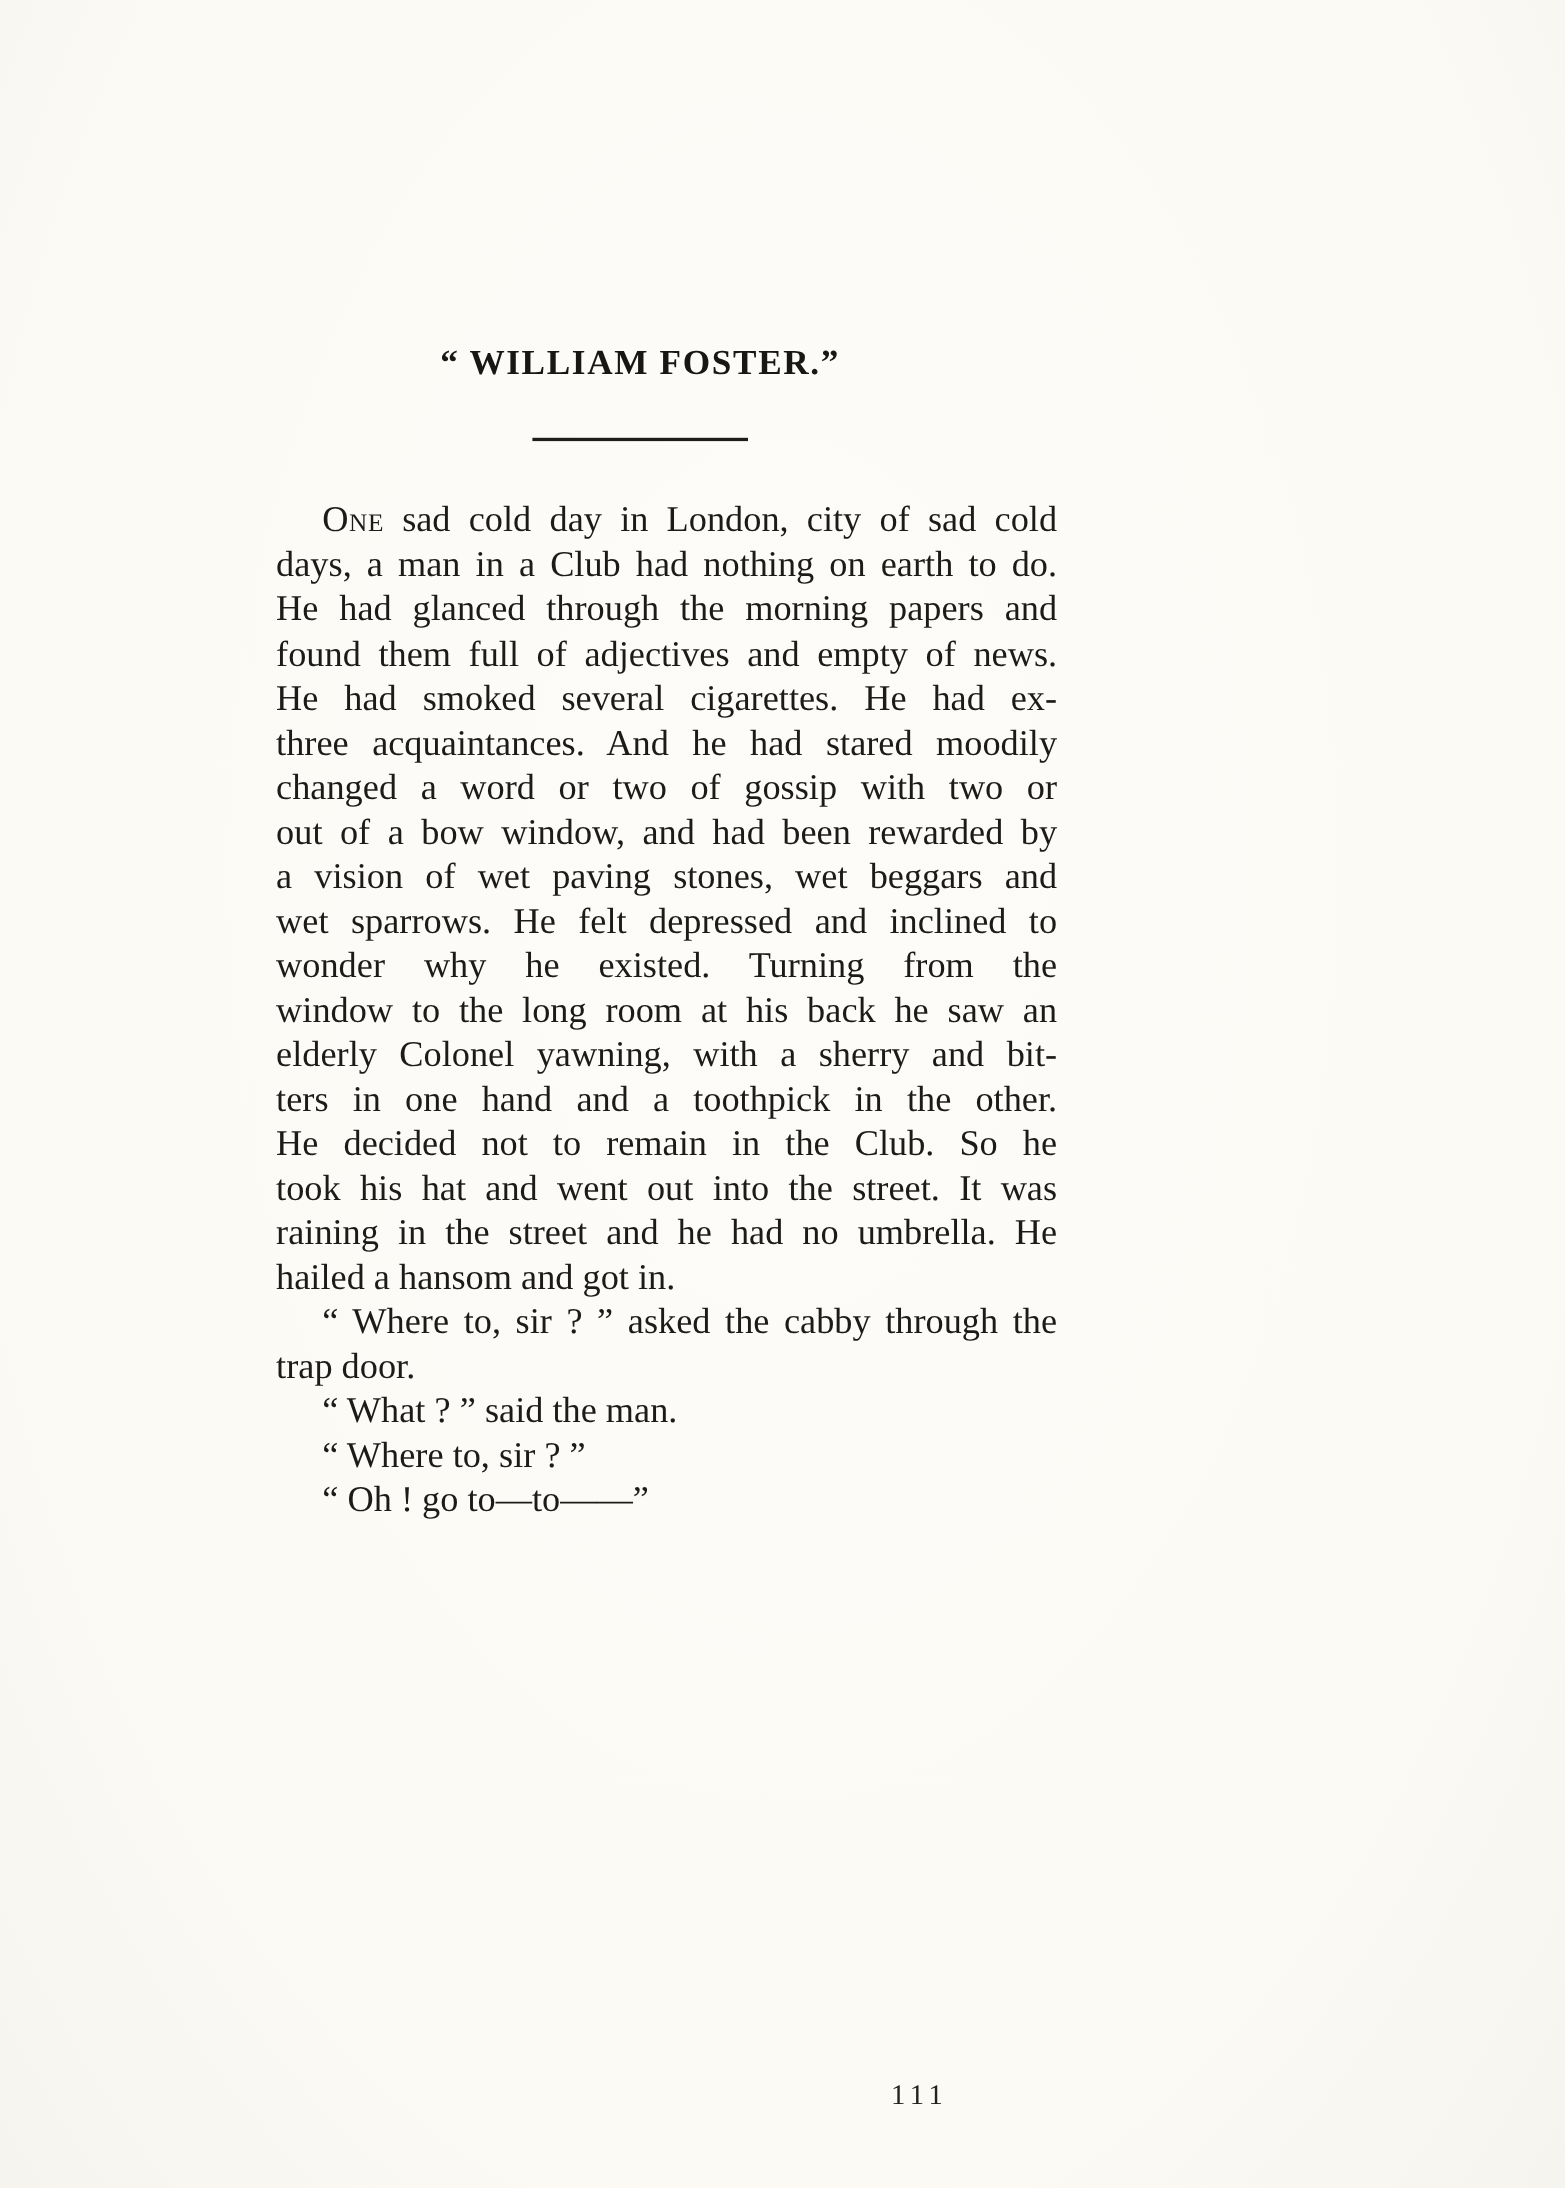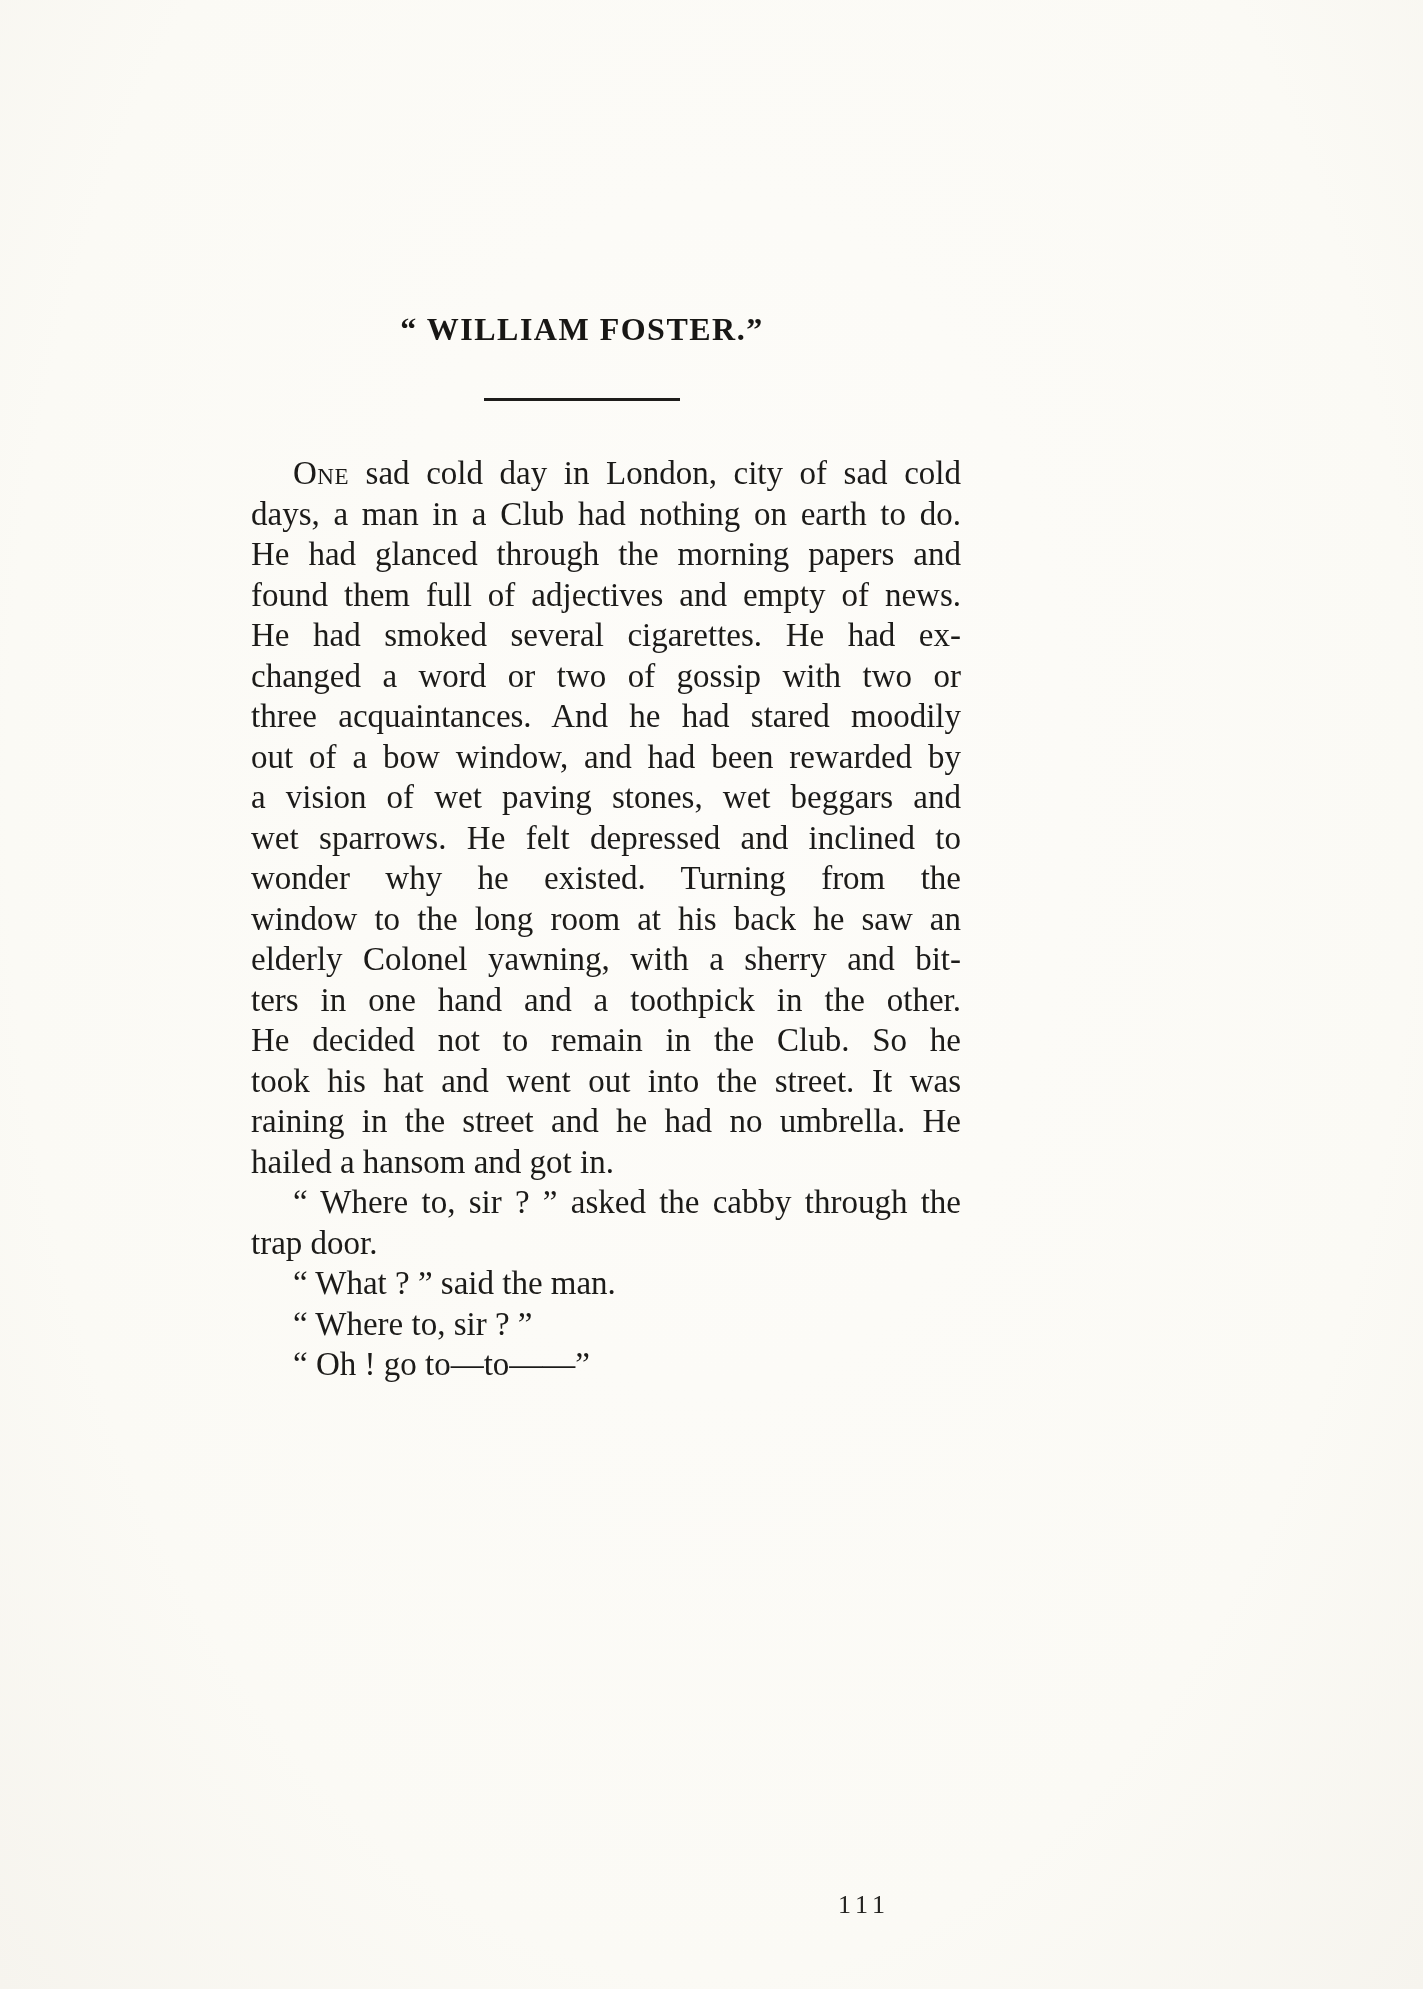--- a/index.html
+++ b/index.html
@@ -63,41 +63,40 @@
     letter-spacing: 0.5px;
   }
   .page-number {
     position: absolute;
     left: 810px;
     top: 1890px;
     font-size: 26px;
     letter-spacing: 5px;
     color: #23221f;
     font-family: "Liberation Serif", serif;
-    margin-left: 28px;
   }
 </style>
 </head>
 <body>
 
 <div class="sheet">
   <div class="content">
 
     <h1 class="title">“ WILLIAM FOSTER.”</h1>
 
     <div class="divider"></div>
 
     <div class="body-text">
       <div class="line ind"><span class="sc">One</span><span> sad cold day in London, city of sad cold</span></div>
       <div class="line">days, a man in a Club had nothing on earth to do.</div>
       <div class="line">He had glanced through the morning papers and</div>
       <div class="line">found them full of adjectives and empty of news.</div>
       <div class="line">He had smoked several cigarettes. He had ex-</div>
+      <div class="line">three acquaintances. And he had stared moodily</div>
       <div class="line">changed a word or two of gossip with two or</div>
-      <div class="line">three acquaintances. And he had stared moodily</div>
       <div class="line">out of a bow window, and had been rewarded by</div>
       <div class="line">a vision of wet paving stones, wet beggars and</div>
       <div class="line">wet sparrows. He felt depressed and inclined to</div>
       <div class="line">wonder why he existed. Turning from the</div>
       <div class="line">window to the long room at his back he saw an</div>
       <div class="line">elderly Colonel yawning, with a sherry and bit-</div>
       <div class="line">ters in one hand and a toothpick in the other.</div>
       <div class="line">He decided not to remain in the Club. So he</div>
       <div class="line">took his hat and went out into the street. It was</div>
       <div class="line">raining in the street and he had no umbrella. He</div>

